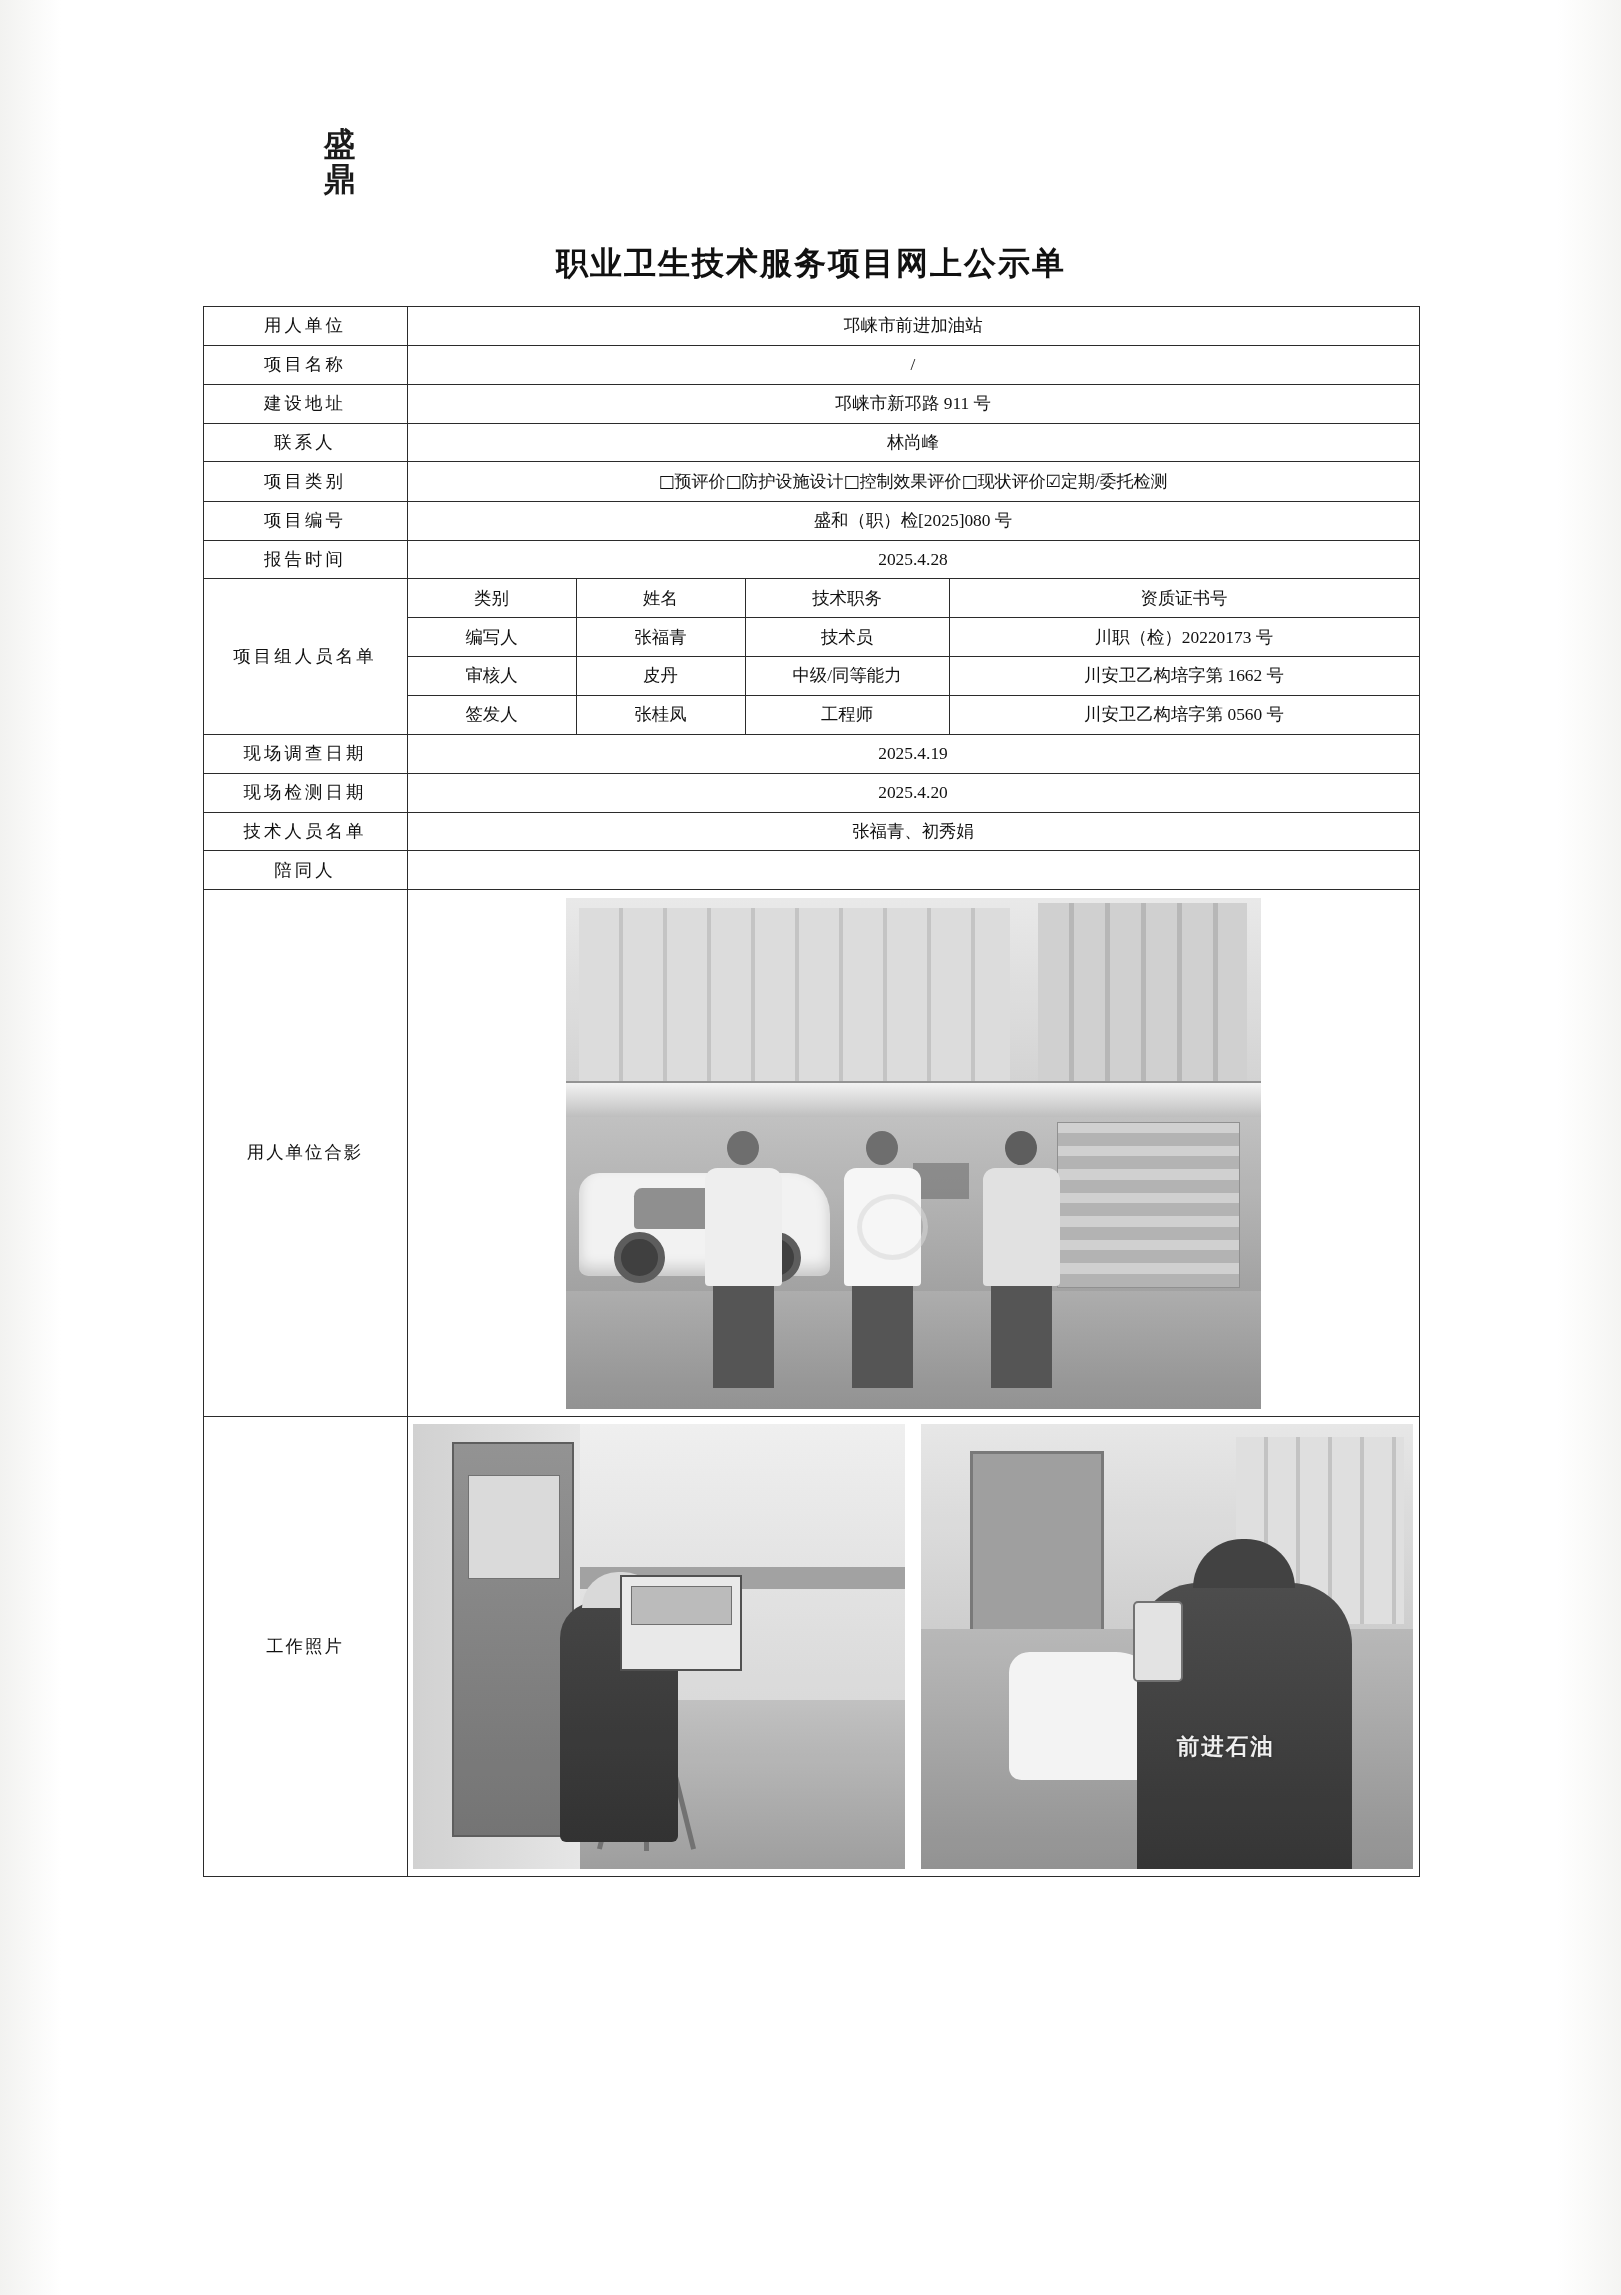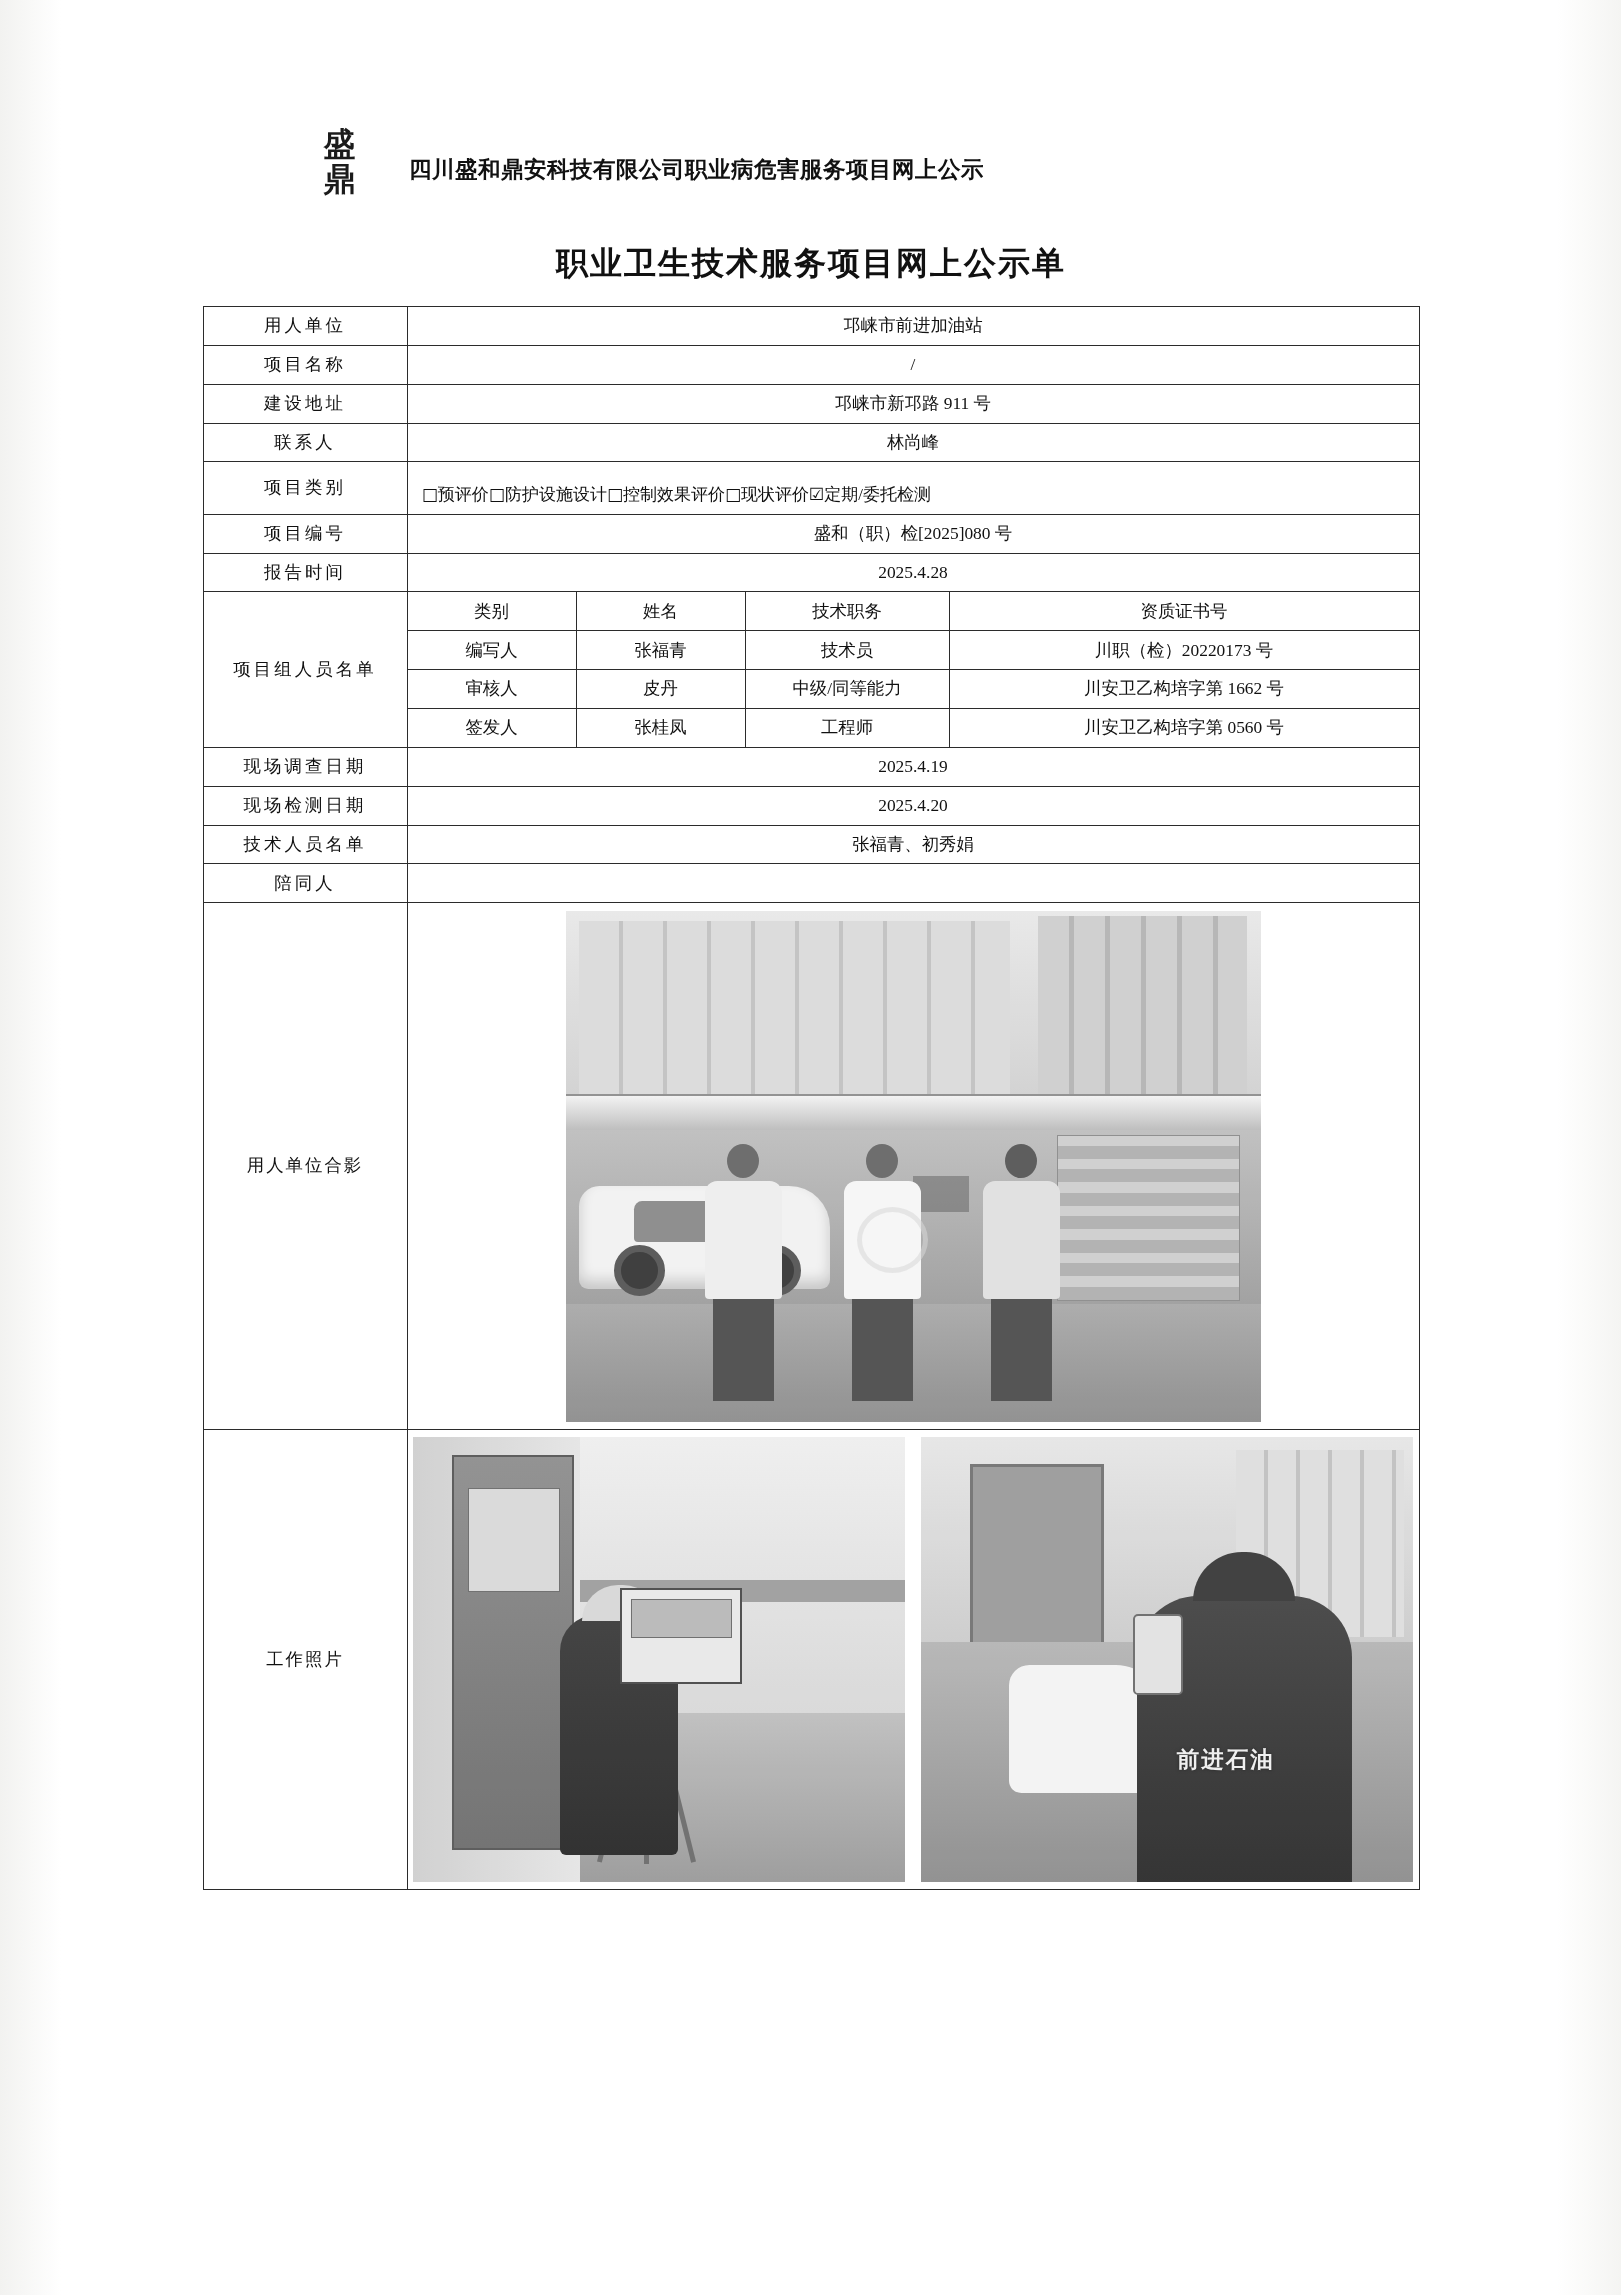--- a/index.html
+++ b/index.html
@@ -88,24 +88,23 @@
   td.label {
     width: 204px;
     letter-spacing: 3.1px;
     font-size: 17.4px;
   }
   td.value {
     font-size: 17.4px;
   }
   .cat-line {
     display: flex;
-    justify-content: flex-start;
+    justify-content: center;
     padding: 0 9.2px;
     font-size: 17px;
-    margin-top: 13px;
   }
   .cat-item { white-space: nowrap; }
   .box { font-family: "DejaVu Sans", sans-serif; }
 
   .sub-th { font-size: 17.4px; }
 
   td.photo-label {
     width: 204px;
     letter-spacing: 2px;
   }
@@ -304,21 +303,20 @@
 <div class="page">
   <div class="sheet">
 
     <div class="header-row">
       <div class="logo">
         <div class="seal">
           <span class="l1">盛</span>
           <span class="l2">鼎</span>
         </div>
       </div>
-      <div class="header-title">四川盛和鼎安科技有限公司职业病危害服务项目网上公示</div>
     </div>
 
     <div class="doc-title">职业卫生技术服务项目网上公示单</div>
 
     <table class="main">
       <colgroup>
         <col style="width:204px">
         <col style="width:169px">
         <col style="width:169px">
         <col style="width:204px">

